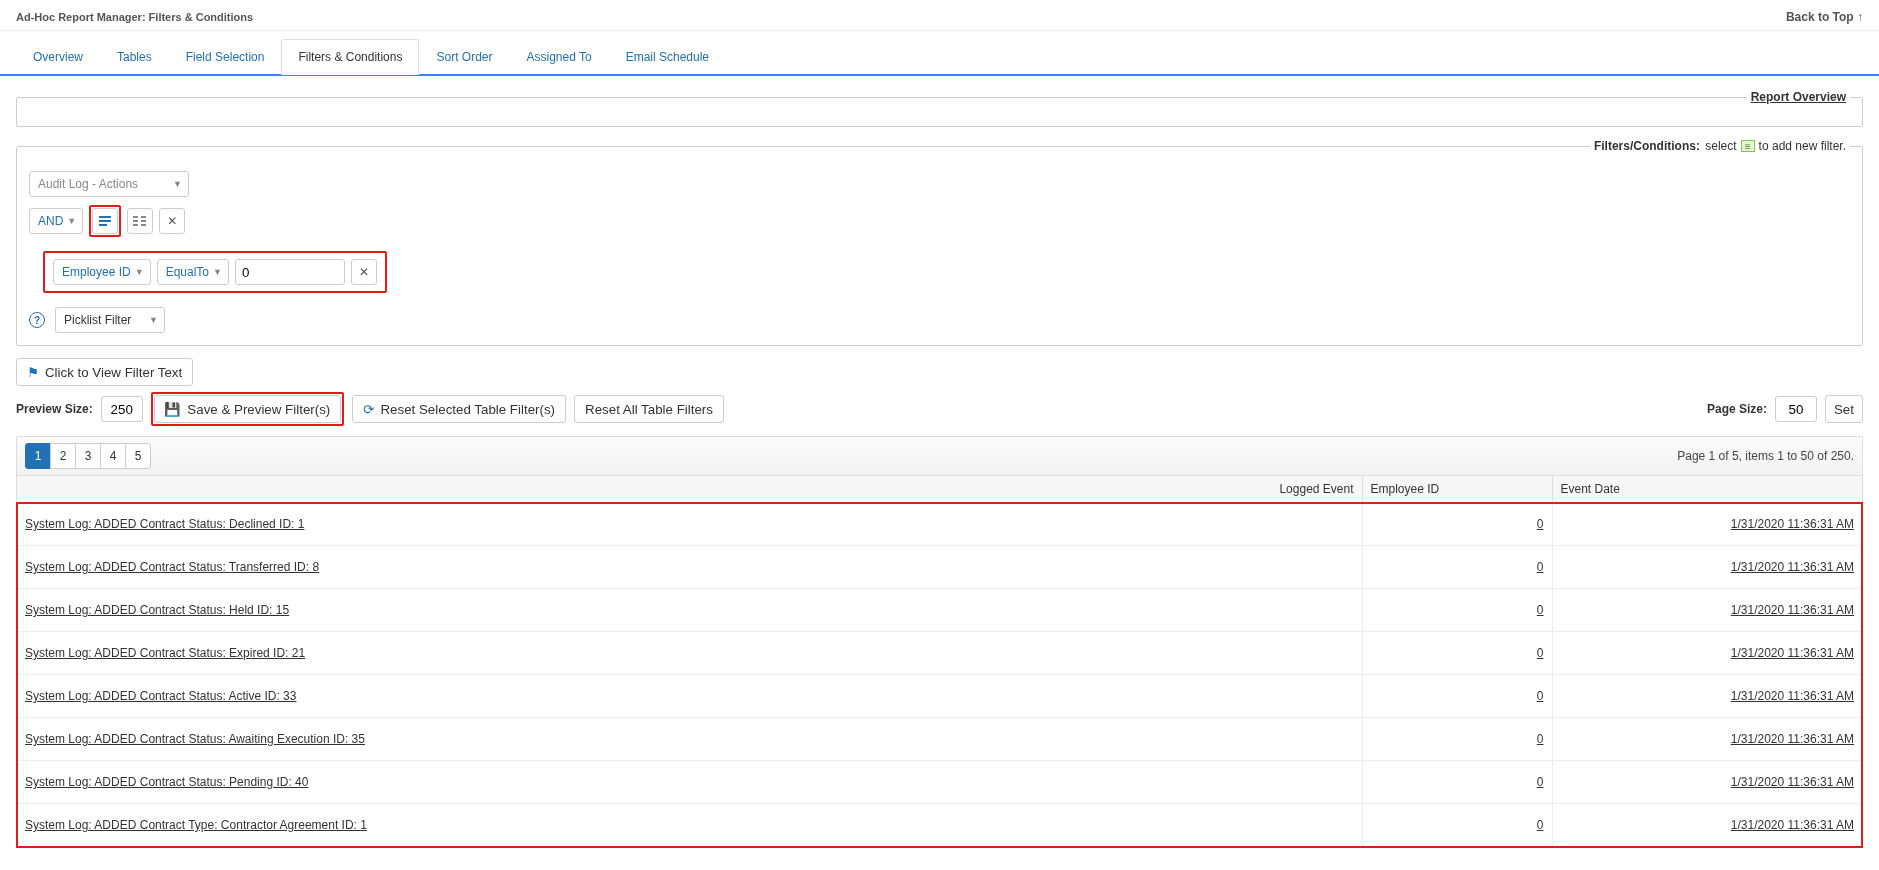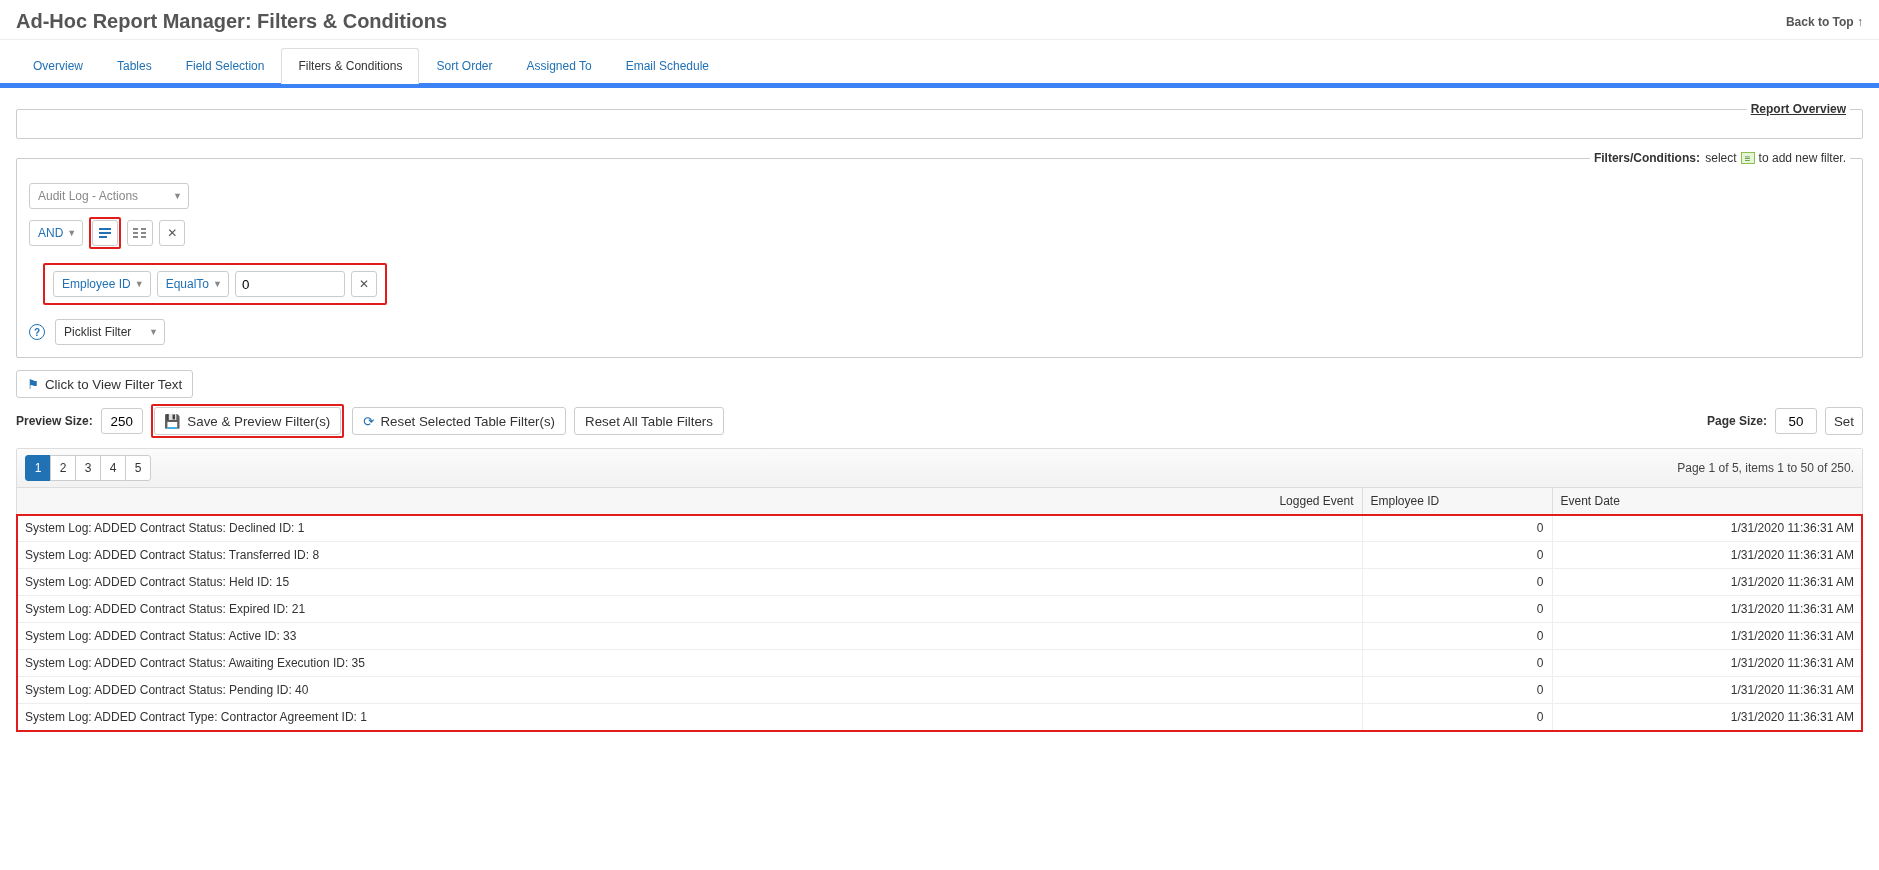--- a/index.html
+++ b/index.html
@@ -13,30 +13,30 @@
   .page-header {
     display: flex;
     justify-content: space-between;
     align-items: center;
     padding: 10px 16px 6px 16px;
     border-bottom: 1px solid #eee;
   }
   .page-header .title {
     font-weight: bold;
     color: #555;
-    font-size: 20px;
+    font-size: 11px;
   }
   .page-header .back-to-top {
     font-weight: bold;
     color: #555;
     cursor: pointer;
   }
   .tabs {
     display: flex;
-    border-bottom: 5px solid #3b82f6;
+    border-bottom: 2px solid #3b82f6;
     padding: 0 16px;
     margin-top: 8px;
   }
   .tab {
     padding: 10px 16px;
     color: #2171b5;
     cursor: pointer;
     border: 1px solid transparent;
     border-bottom: none;
     margin-bottom: -1px;
@@ -203,21 +203,21 @@
   }
   table.data th {
     text-align: right; font-weight: normal; color:#333;
     background: #f7f7f7; border-bottom:1px solid #ddd;
     padding: 6px 8px;
   }
   table.data th:nth-child(1){ width: auto; }
   table.data th:nth-child(2){ width: 190px; text-align:left; border-left:1px solid #ddd;}
   table.data th:nth-child(3){ width: 310px; text-align:left; border-left:1px solid #ddd;}
   table.data td {
-    padding: 6px 8px; border-bottom:1px solid #eee; color:#333;
+    padding: 14px 8px; border-bottom:1px solid #eee; color:#333;text-decoration:underline;
   }
   table.data td:nth-child(2){ text-align:right; border-left:1px solid #eee;}
   table.data td:nth-child(3){ text-align:right; border-left:1px solid #eee;}
 
   .tbody-red { outline: 2px solid #e21b1b; outline-offset: -1px; }
 
   .legend-underline { text-decoration: underline; }
 </style>
 </head>
 <body>

